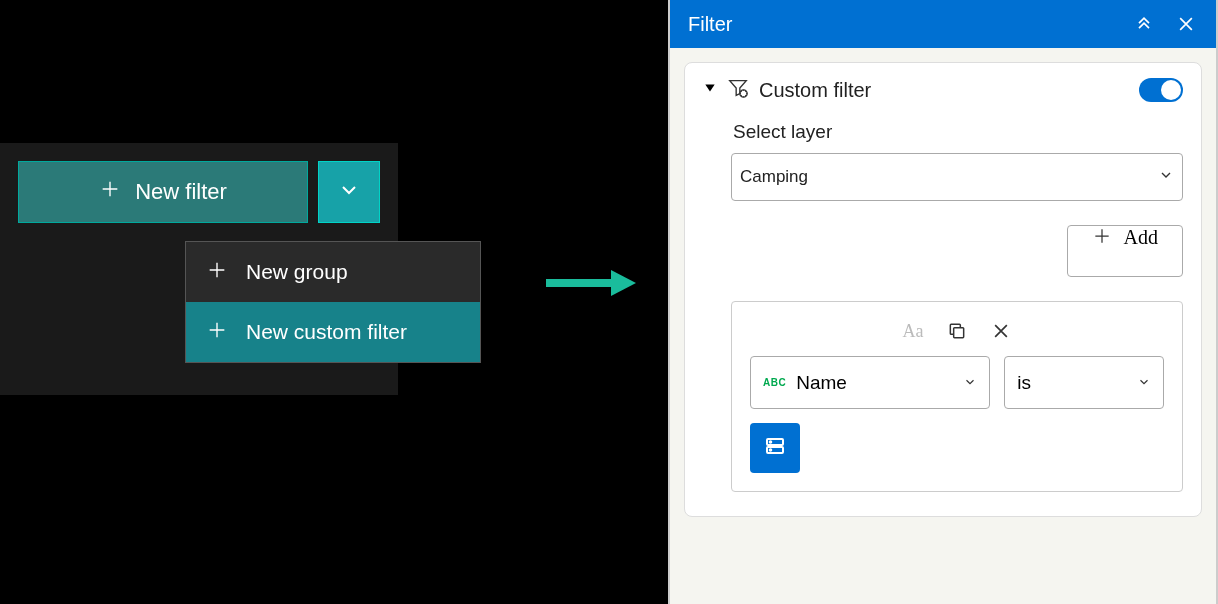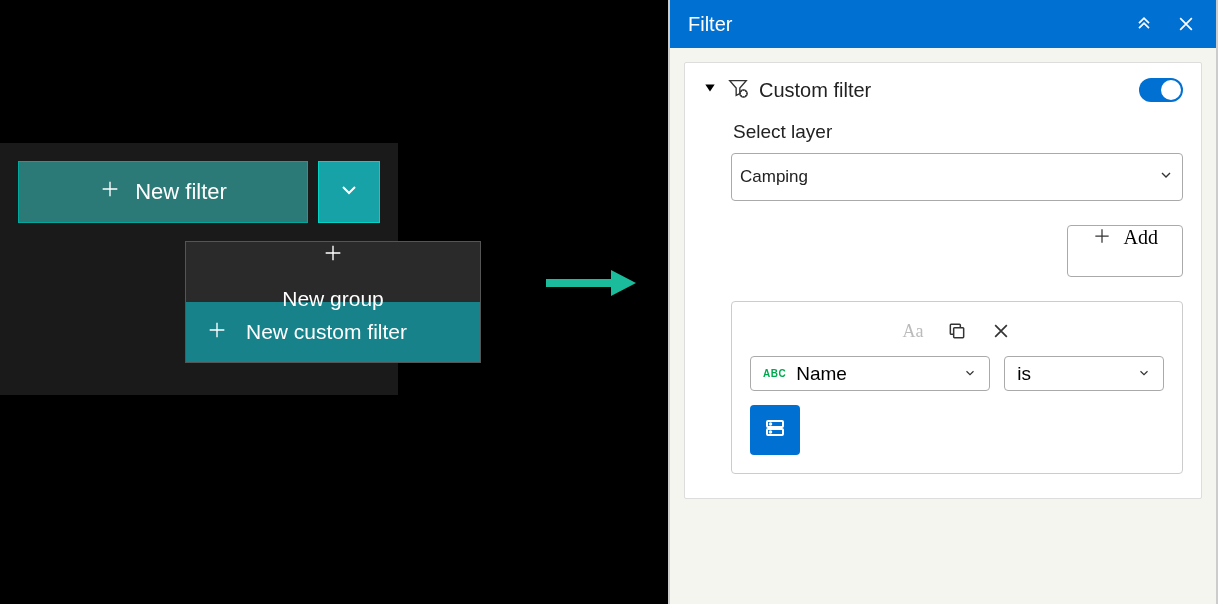--- a/index.html
+++ b/index.html
@@ -61,21 +61,21 @@
     .menu-item {
       height: 60px;
       display: flex;
       align-items: center;
       gap: 18px;
       padding: 0 20px;
       font-size: 21px;
       color: #fff;
       cursor: pointer;
     }
-    .menu-item.dark { background: #2a2a2a; flex-direction: column; }
+    .menu-item.dark { background: #2a2a2a; }
     .menu-item.teal { background: #17828a; }
 
     
     .arrow {
       position: absolute;
       left: 546px;
       top: 268px;
     }
 
     
@@ -107,21 +107,21 @@
       display: flex;
       align-items: center;
       justify-content: center;
     }
     .panel-body {
       padding: 14px;
     }
     .white-card {
       background: #fff;
       border: 1px solid #ddd;
-      border-radius: 2px;
+      border-radius: 8px;
       padding: 14px 18px 24px 18px;
     }
     .filter-row {
       display: flex;
       align-items: center;
       gap: 10px;
       margin-bottom: 18px;
     }
     .filter-title {
       flex: 1;
@@ -205,21 +205,21 @@
       justify-content: center;
     }
     .cond-row {
       display: flex;
       gap: 14px;
       margin-bottom: 14px;
     }
     .cond-select {
       border: 1px solid #aaa;
       border-radius: 4px;
-      height: 35px;
+      height: 53px;
       display: flex;
       align-items: center;
       padding: 0 12px;
       font-size: 19px;
       cursor: pointer;
       background: #fff;
     }
     .field-badge {
       font-size: 10px;
       font-weight: bold;

